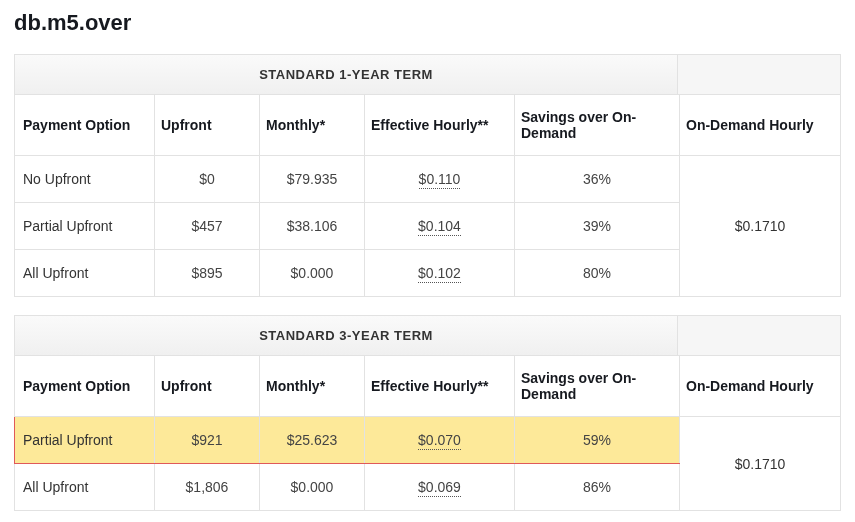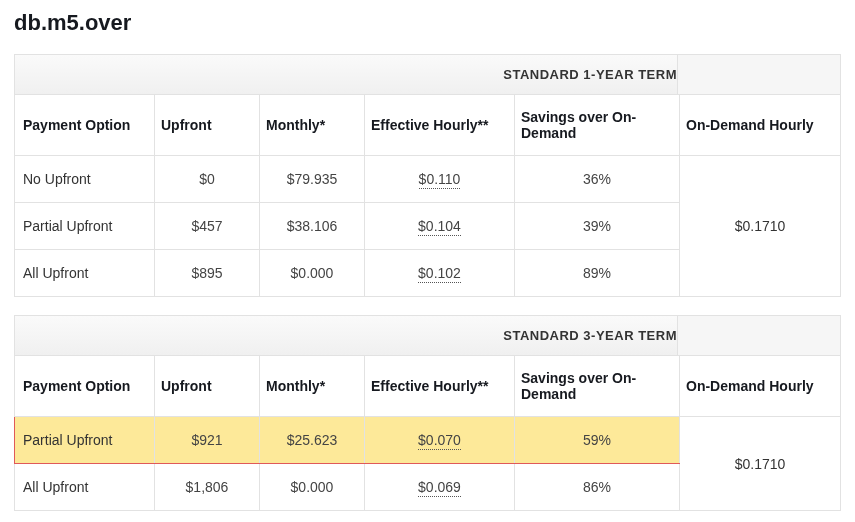--- a/index.html
+++ b/index.html
@@ -18,21 +18,21 @@
     color: #16191f;
   }
   .block { margin-bottom: 18px; }
   .term-header {
     display: flex;
   }
   .term-header .term-title {
     flex: 0 0 664px;
     background: linear-gradient(#fafafa, #f0f0f0);
     border: 1px solid #e2e2e2;
-    text-align: right;
+    text-align: center;
     font-weight: 700;
     font-size: 13px;
     letter-spacing: 0.5px;
     padding: 12px 0;
     color: #333;
   }
   .term-header .term-spacer {
     flex: 1;
     border-top: 1px solid #e2e2e2;
     border-right: 1px solid #e2e2e2;
@@ -132,21 +132,21 @@
             <td>$457</td>
             <td>$38.106</td>
             <td><span class="dotted">$0.104</span></td>
             <td>39%</td>
           </tr>
           <tr>
             <td>All Upfront</td>
             <td>$895</td>
             <td>$0.000</td>
             <td><span class="dotted">$0.102</span></td>
-            <td>89%</td>
+            <td>80%</td>
           </tr>
         </tbody>
       </table>
     </div>
     <div class="block">
       <div class="term-header">
         <div class="term-title">STANDARD 3-YEAR TERM</div>
         <div class="term-spacer"></div>
       </div>
       <table>

